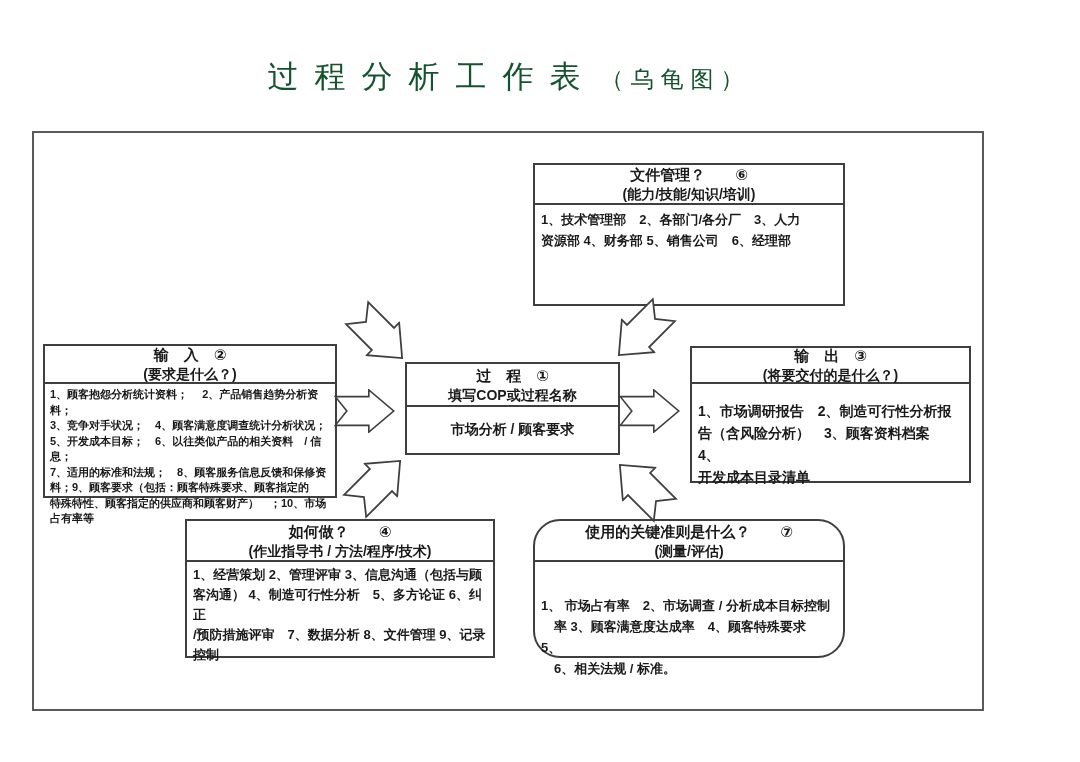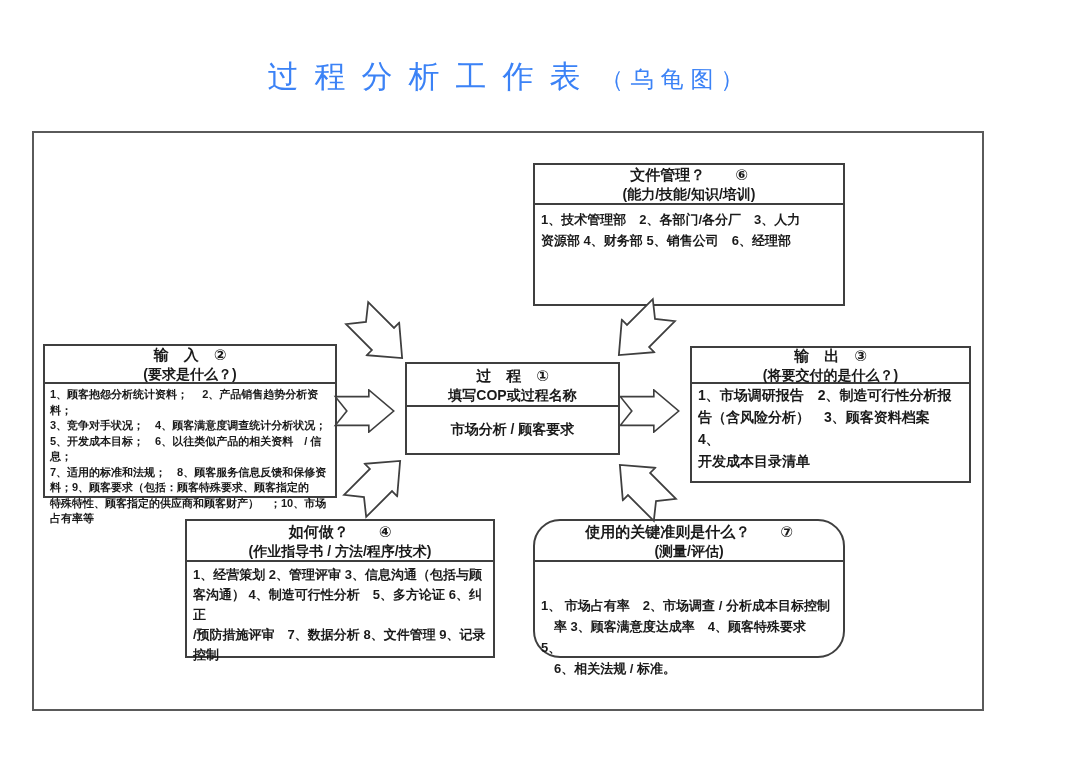--- a/index.html
+++ b/index.html
@@ -10,21 +10,21 @@
     background:#ffffff;
     font-family:"Liberation Sans","DejaVu Sans",sans-serif;
     color:#1a1a1a;
     overflow:hidden;
   }
   
   .title-bar{
     position:absolute;left:32px;top:56px;width:954px;
     text-align:center;white-space:nowrap;
     font-family:"Liberation Serif","DejaVu Serif",serif;
-    color:#3b82f6;
+    color:#14532d;
   }
   .title-main{font-size:31px;letter-spacing:16px;}
   .title-paren{font-size:23px;letter-spacing:7px;}
   
   .outer-frame{
     position:absolute;left:32px;top:131px;width:952px;height:580px;
     border:2px solid #5a5a5a;box-sizing:border-box;background:#fff;
   }
   
   .tbox{
@@ -59,21 +59,21 @@
 
   .box-process{left:405px;top:362px;width:215px;height:93px;}
   .box-process .hdr{height:43px;}
   .box-process .hdr .l2{font-size:14px;}
   .box-process .bdy{
     height:46px;display:flex;align-items:center;justify-content:center;
     font-size:14px;text-align:center;padding:0;
   }
   .box-output{left:690px;top:346px;width:281px;height:137px;}
   .box-output .hdr{height:36px;}
-  .box-output .bdy{padding:0 6px;font-size:14px;line-height:22px;}
+  .box-output .bdy{padding:16px 6px;font-size:14px;line-height:22px;}
 
   .box-how{left:185px;top:519px;width:310px;height:139px;}
   .box-how .hdr{height:41px;}
   .box-how .bdy{padding:3px 6px;font-size:13px;line-height:20px;}
 
   .box-criteria{left:533px;top:519px;width:312px;height:139px;border-radius:27px;}
   .box-criteria .hdr{height:41px;}
   .box-criteria .bdy{padding:4px 6px;font-size:13px;line-height:21px;margin-top:29px;}
 
   

